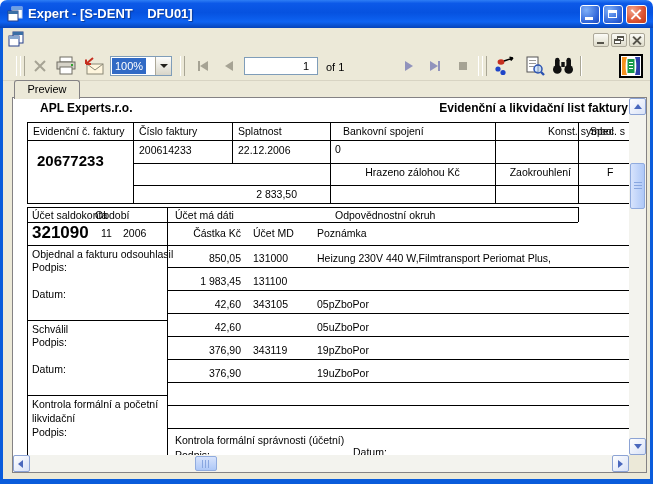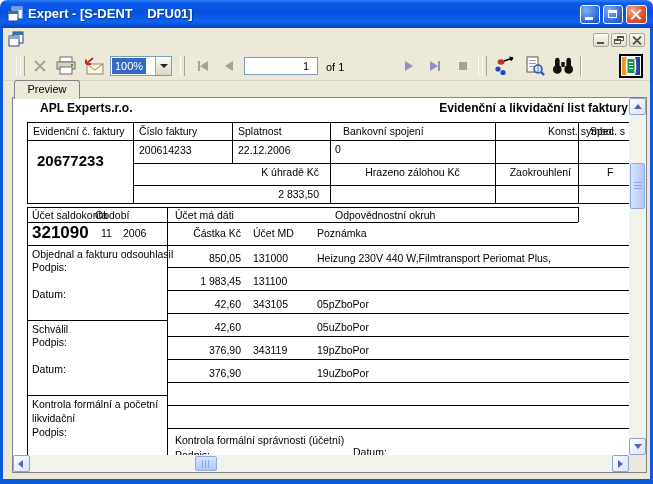--- a/index.html
+++ b/index.html
@@ -249,25 +249,24 @@
       <span class="t" style="left:126px;top:28px;">Číslo faktury</span>
       <span class="t" style="left:225px;top:28px;">Splatnost</span>
       <span class="t" style="left:330px;top:28px;">Bankovní spojení</span>
       <span class="t" style="left:489px;top:28px;padding-left:46px;">Konst. symbol</span>
       <span class="t" style="left:577px;top:28px;">Spec. s</span>
 
       <span class="t b" style="left:24px;top:57px;font-size:15px;">20677233</span>
       <span class="t" style="left:126px;top:47px;">200614233</span>
       <span class="t" style="left:225px;top:47px;">22.12.2006</span>
       <span class="t" style="left:322px;top:46px;">0</span>
-      <span class="t ra" style="left:120px;top:69px;width:186px;">K úhradě Kč</span>
       <span class="t ca" style="left:317px;top:69px;width:165px;">Hrazeno zálohou Kč</span>
       <span class="t ra" style="left:482px;top:69px;width:76px;">Zaokrouhlení</span>
       <span class="t" style="left:594px;top:69px;">F</span>
-      <span class="t ra" style="left:120px;top:91px;width:186px;">2 833,50</span>
+      <span class="t ra" style="left:120px;top:91px;width:164px;">2 833,50</span>
 
       <div class="hl" style="left:14px;top:109px;width:551px;"></div>
       <div class="hl" style="left:14px;top:124px;width:551px;"></div>
       <div class="hl" style="left:14px;top:147px;width:606px;"></div>
       <div class="vl" style="left:14px;top:109px;height:248px;"></div>
       <div class="vl" style="left:154px;top:109px;height:248px;"></div>
       <div class="vl" style="left:565px;top:109px;height:15px;"></div>
       <div class="hl" style="left:14px;top:222px;width:140px;"></div>
       <div class="hl" style="left:14px;top:297px;width:140px;"></div>
 

